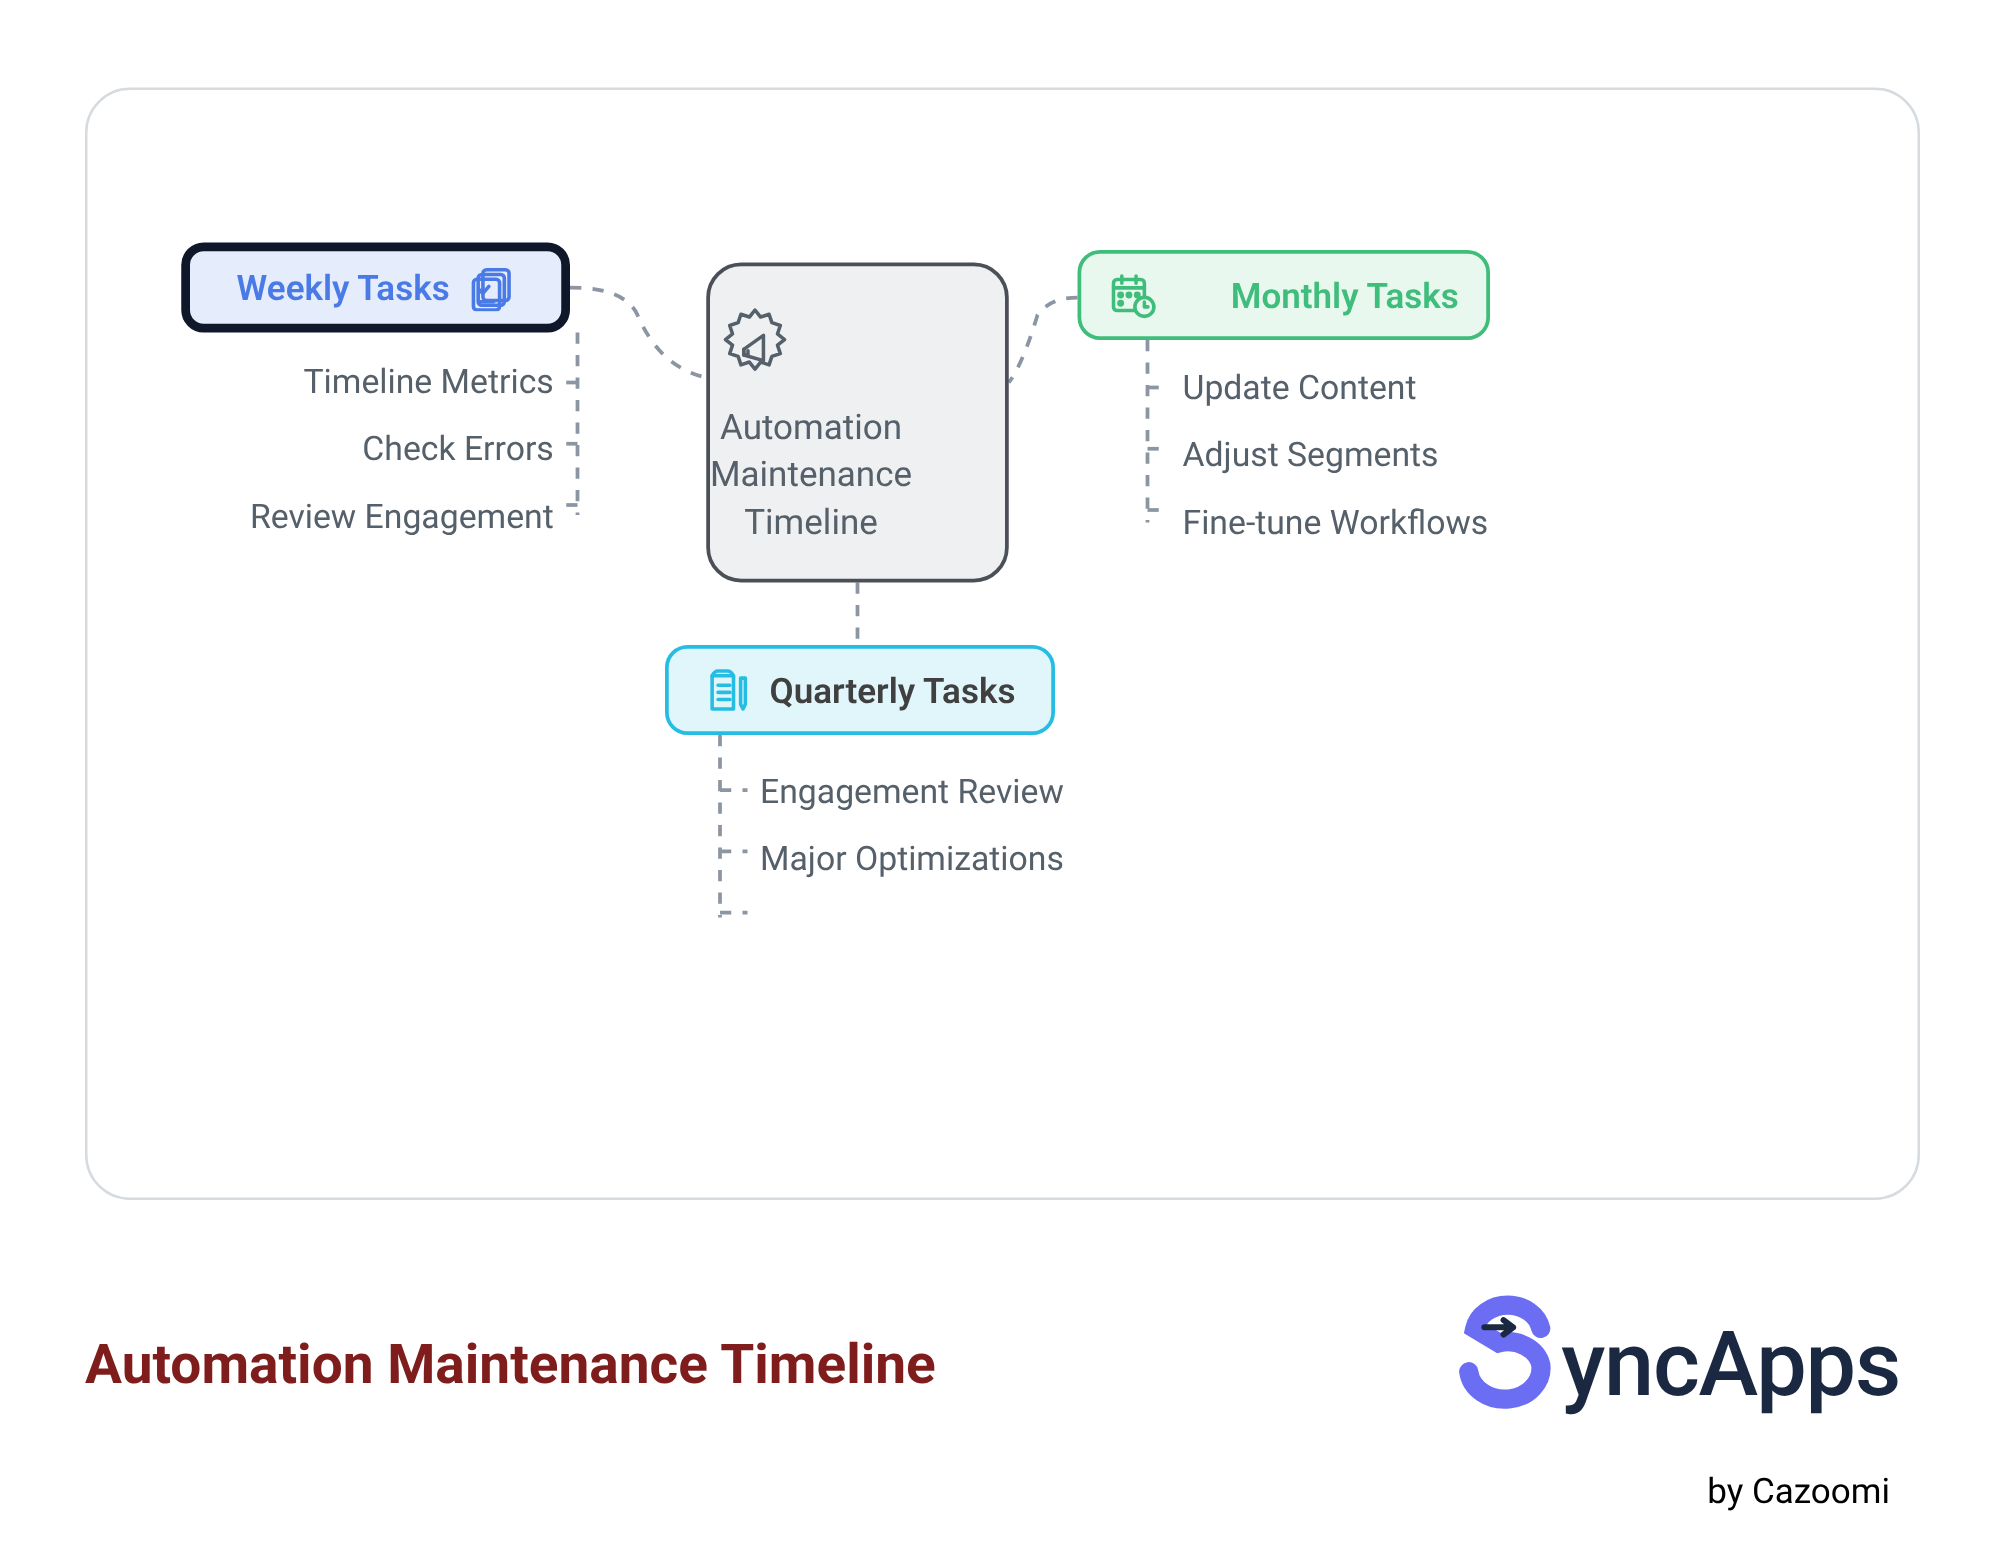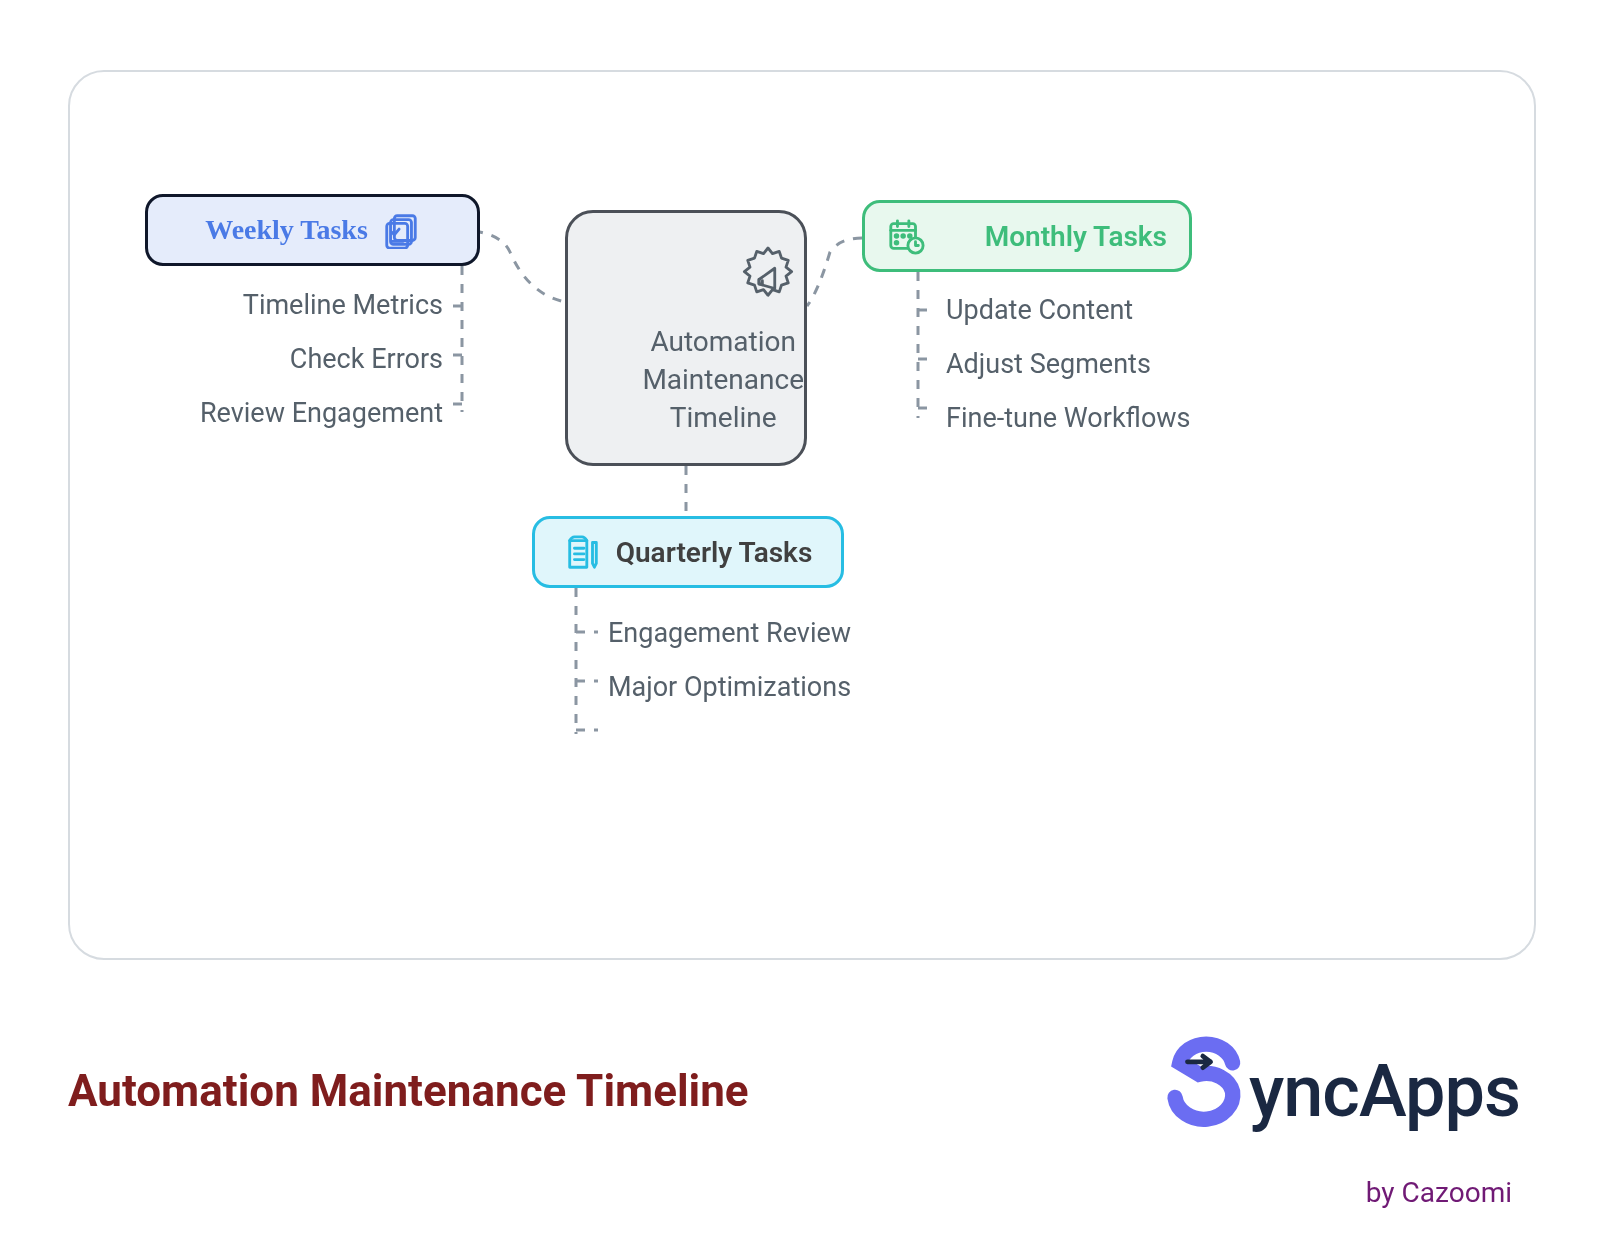--- a/index.html
+++ b/index.html
@@ -24,21 +24,21 @@
   position: absolute;
   left: 495px;
   top: 138px;
   width: 242px;
   height: 256px;
   background: #eef0f2;
   border: 3px solid #4b5058;
   border-radius: 28px;
   display: flex;
   flex-direction: column;
-  align-items: flex-end;
+  align-items: flex-start;
   justify-content: center;
   gap: 12px;
 }
 .center-label {
   text-align: center;
   font-size: 28px;
   line-height: 1.35;
   color: #55606a;
   font-weight: 400;
 }
@@ -49,26 +49,25 @@
   display: flex;
   align-items: center;
   gap: 14px;
   height: 72px;
   padding: 0 22px;
   border-radius: 18px;
   font-size: 28px;
   font-weight: 600;
 }
 .weekly-pill {
-  left: 75px; top: 122px; width: 335px;
+  left: 75px; top: 122px; width: 311px;
   background: #e5ecfb;
-  border: 3px solid #0f172a;
+  border: 7px solid #0f172a;
   color: #4a7ae6;
   justify-content: center;
-  font-family: Liberation Serif, serif;
 }
 .monthly-pill {
   left: 792px; top: 128px; width: 330px;
   background: #e8f8ee;
   border: 3px solid #3ebd7b;
   color: #3ebd7b;
   justify-content: space-between;
 }
 .quarterly-pill {
   left: 462px; top: 444px; width: 312px;
@@ -123,21 +122,21 @@
 .s-mark { width: 96px; height: 96px; position: relative; top: 14px; }
 .s-mark svg { width: 100%; height: 100%; display: block; }
 .sync-text {
   font-size: 72px;
   font-weight: 500;
   color: #1a2842;
   letter-spacing: -1px;
 }
 .by-text {
   font-size: 28px;
-  color: #701a75;
+  color: #000000;
   margin-top: -6px;
   margin-right: 8px;
 }
 </style>
 </head>
 <body>
 
 <div class="outer">
 
   <svg class="conn" style="left:0;top:0" width="1468" height="890">

